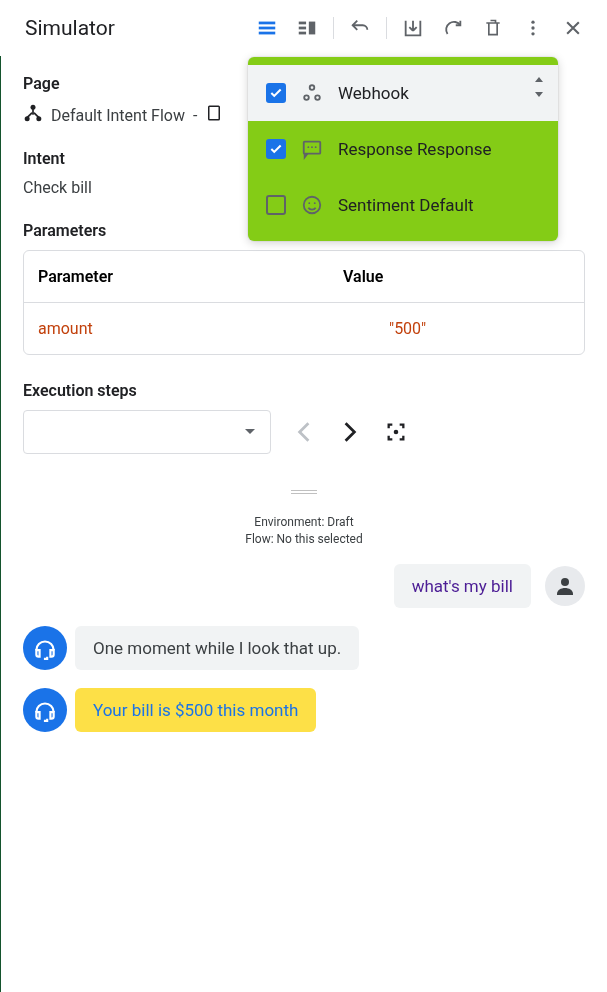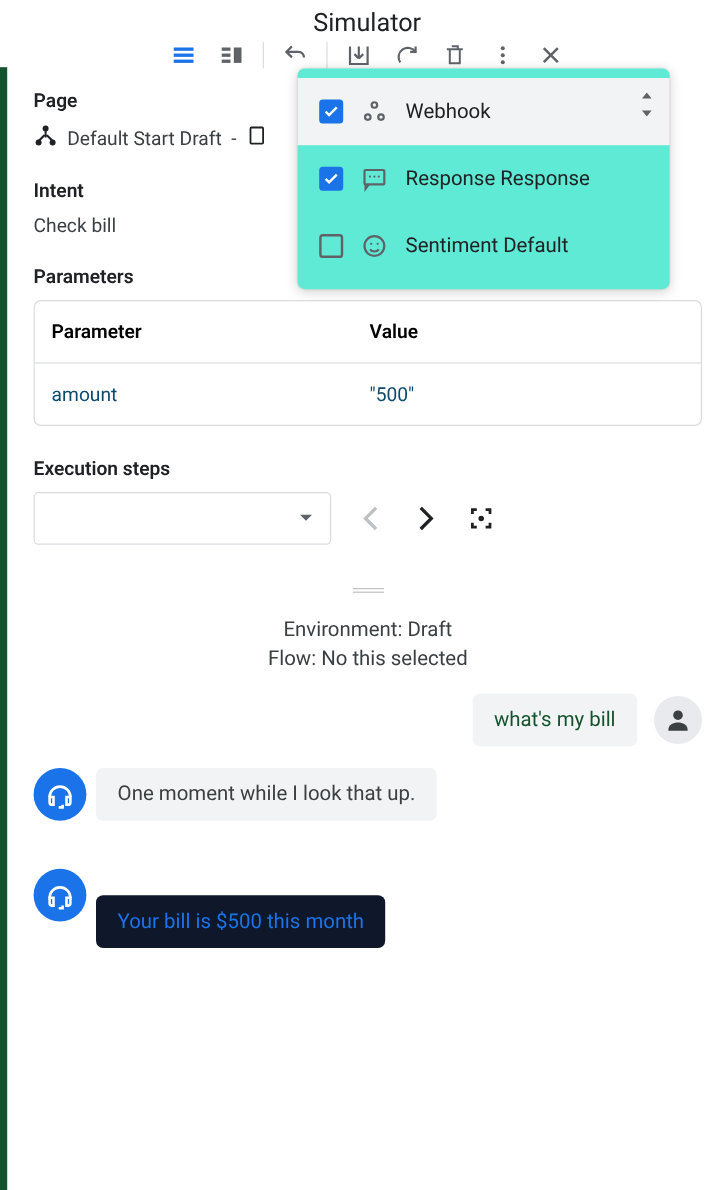--- a/index.html
+++ b/index.html
@@ -10,21 +10,20 @@
       height: 992px;
       overflow: hidden;
       position: relative;
     }
     .header {
       display: flex;
       align-items: center;
       padding: 8px 20px 8px 25px;
       height: 56px;
       border-bottom: 1px solid #fff;
-      flex-direction: column;
     }
     .header-title {
       font-size: 21px;
       font-weight: 400;
       color: #202124;
       flex: 1;
     }
     .toolbar {
       display: flex;
       align-items: center;
@@ -39,21 +38,21 @@
       cursor: pointer;
       color: #5f6368;
     }
     .toolbar-sep {
       width: 1px;
       height: 22px;
       background: #dadce0;
     }
     .content {
       padding: 18px 22px;
-      border-left: 6px solid #14532d;
+      border-left: 1px solid #14532d;
       height: calc(100% - 56px);
       position: relative;
     }
     .section-label {
       font-size: 16px;
       font-weight: 600;
       color: #202124;
       margin-bottom: 10px;
     }
     .page-row {
@@ -79,24 +78,25 @@
       display: flex;
       padding: 16px 14px;
     }
     .params-header {
       border-bottom: 1px solid #dadce0;
       font-weight: 600;
       font-size: 16px;
     }
     .params-row {
       font-size: 16px;
-      color: #0c4a6e;
+      color: #c2410c;
+      gap: 46px;
     }
     .params-col1 { flex: 0 0 265px; }
-    .params-col2 { flex: 1; }
+    .params-col2 { flex: 1; margin-left: 40px; }
     .exec-row {
       display: flex;
       align-items: center;
       gap: 18px;
       margin-top: 10px;
     }
     .exec-select {
       width: 248px;
       height: 44px;
       border: 1px solid #dadce0;
@@ -126,42 +126,42 @@
       justify-content: center;
     }
     .divider-handle {
       width: 26px;
       height: 4px;
       border-top: 1px solid #c0c0c0;
       border-bottom: 1px solid #c0c0c0;
     }
     .env-info {
       text-align: center;
-      font-size: 17px;
+      font-size: 12px;
       color: #3c4043;
       line-height: 1.4;
       margin-bottom: 16px;
     }
     .chat {
       display: flex;
       flex-direction: column;
       gap: 18px;
     }
     .msg-user {
       display: flex;
       justify-content: flex-end;
       align-items: center;
       gap: 14px;
     }
     .msg-user-bubble {
       background: #f1f3f4;
       padding: 12px 18px;
       border-radius: 6px;
       font-size: 17px;
-      color: #14532d;
+      color: #4c1d95;
     }
     .avatar-user {
       width: 40px;
       height: 40px;
       border-radius: 50%;
       background: #e8eaed;
       display: flex;
       align-items: center;
       justify-content: center;
       color: #3c4043;
@@ -182,30 +182,29 @@
       color: #fff;
     }
     .msg-bot-bubble {
       background: #f1f3f4;
       padding: 12px 18px;
       border-radius: 6px;
       font-size: 17px;
       color: #3c4043;
     }
     .msg-bot-bubble.webhook {
-      background: #0f172a;
+      background: #fde047;
       color: #1a73e8;
-      margin-top: 44px;
     }
     .dropdown {
       position: absolute;
       top: 57px;
       left: 248px;
       width: 310px;
-      background: #5eead4;
+      background: #84cc16;
       border-radius: 6px;
       box-shadow: 0 2px 10px rgba(0,0,0,0.18), 0 0 0 1px rgba(0,0,0,0.04);
       padding: 8px 0;
       z-index: 100;
     }
     .dropdown-item {
       display: flex;
       align-items: center;
       gap: 14px;
       padding: 16px 18px;
@@ -314,21 +313,21 @@
     <span>
       <svg width="20" height="20" viewBox="0 0 24 24" fill="#202124">
           <circle cx="12" cy="5" r="3"></circle>
           <circle cx="5" cy="19" r="3"></circle>
           <circle cx="19" cy="19" r="3"></circle>
           <path d="M11 7h2v7h-2z"></path>
           <path d="M12 12L6 18l-1.5-1.5L10 11z"></path>
           <path d="M12 12l6 6 1.5-1.5L14 11z"></path>
         </svg>
     </span>
-    <span>Default Start Draft</span>
+    <span>Default Intent Flow</span>
     <span>-</span>
     <span>
       <svg width="18" height="20" viewBox="0 0 24 24" stroke="#202124" stroke-width="2" fill="none">
           <rect x="5" y="3" width="14" height="18" rx="1"></rect>
         </svg>
     </span>
   </div>
 
   <div class="section-label">Intent</div>
   <div class="intent-value">Check bill</div>

